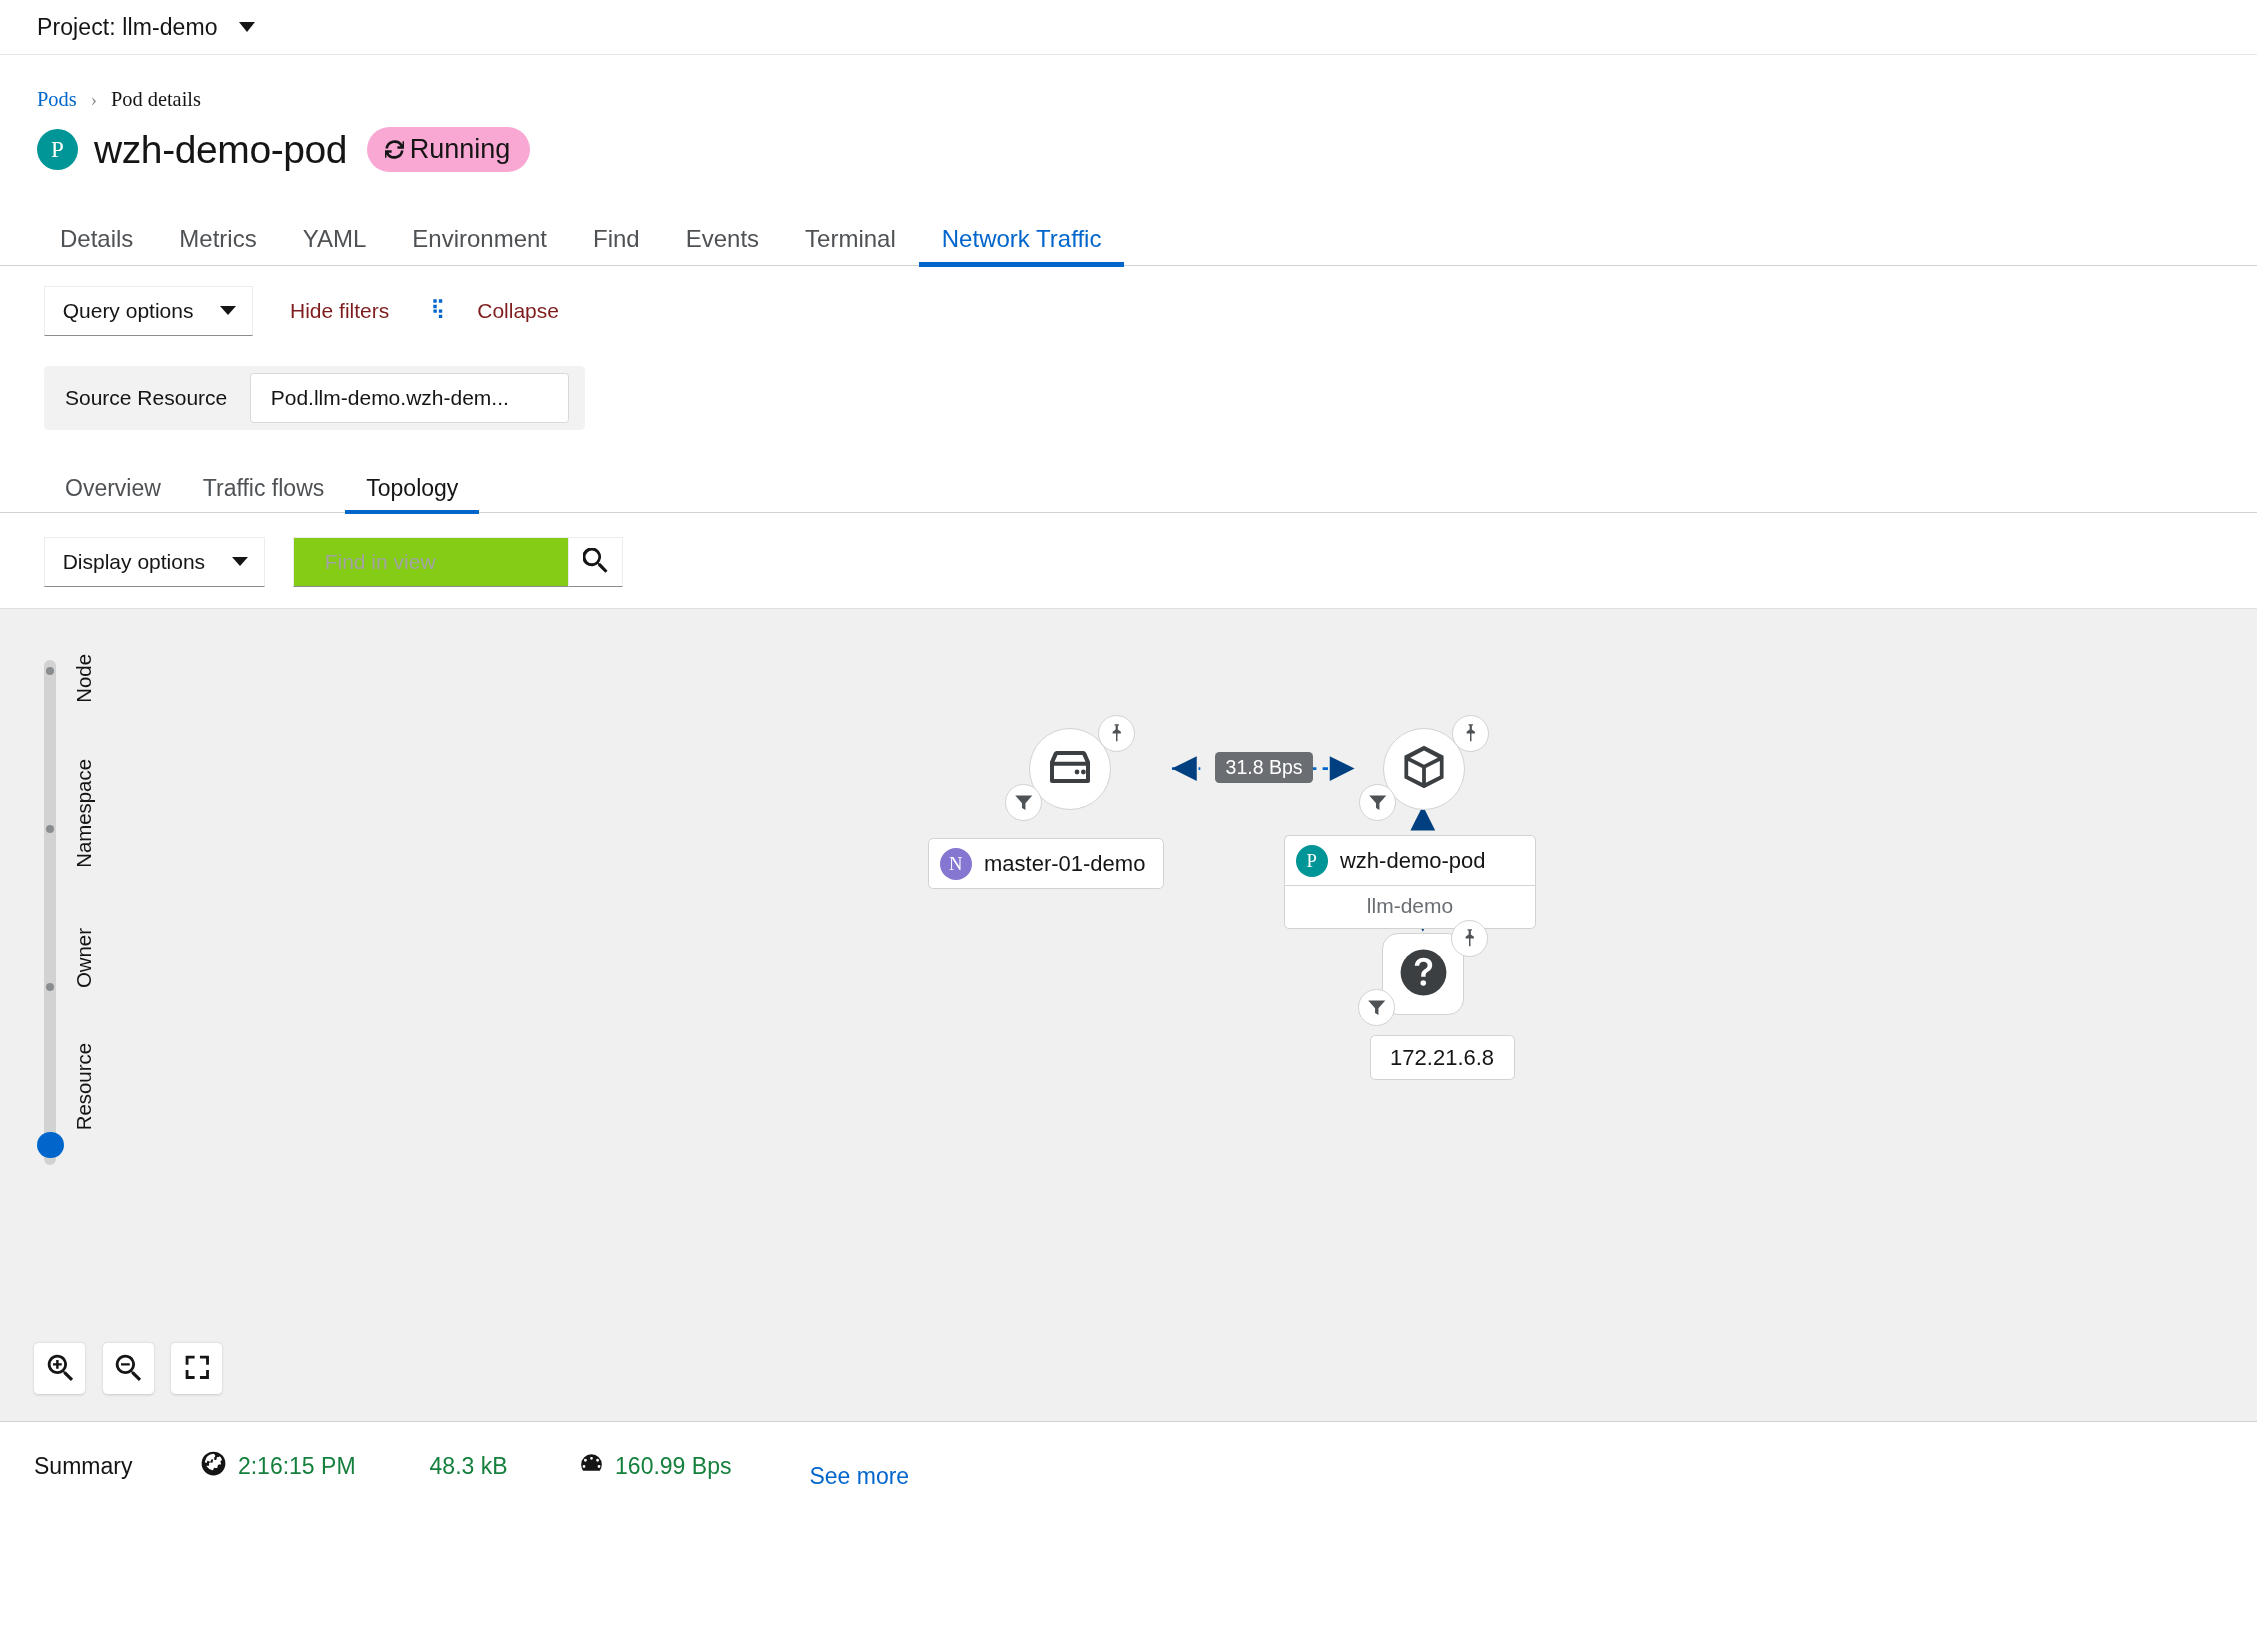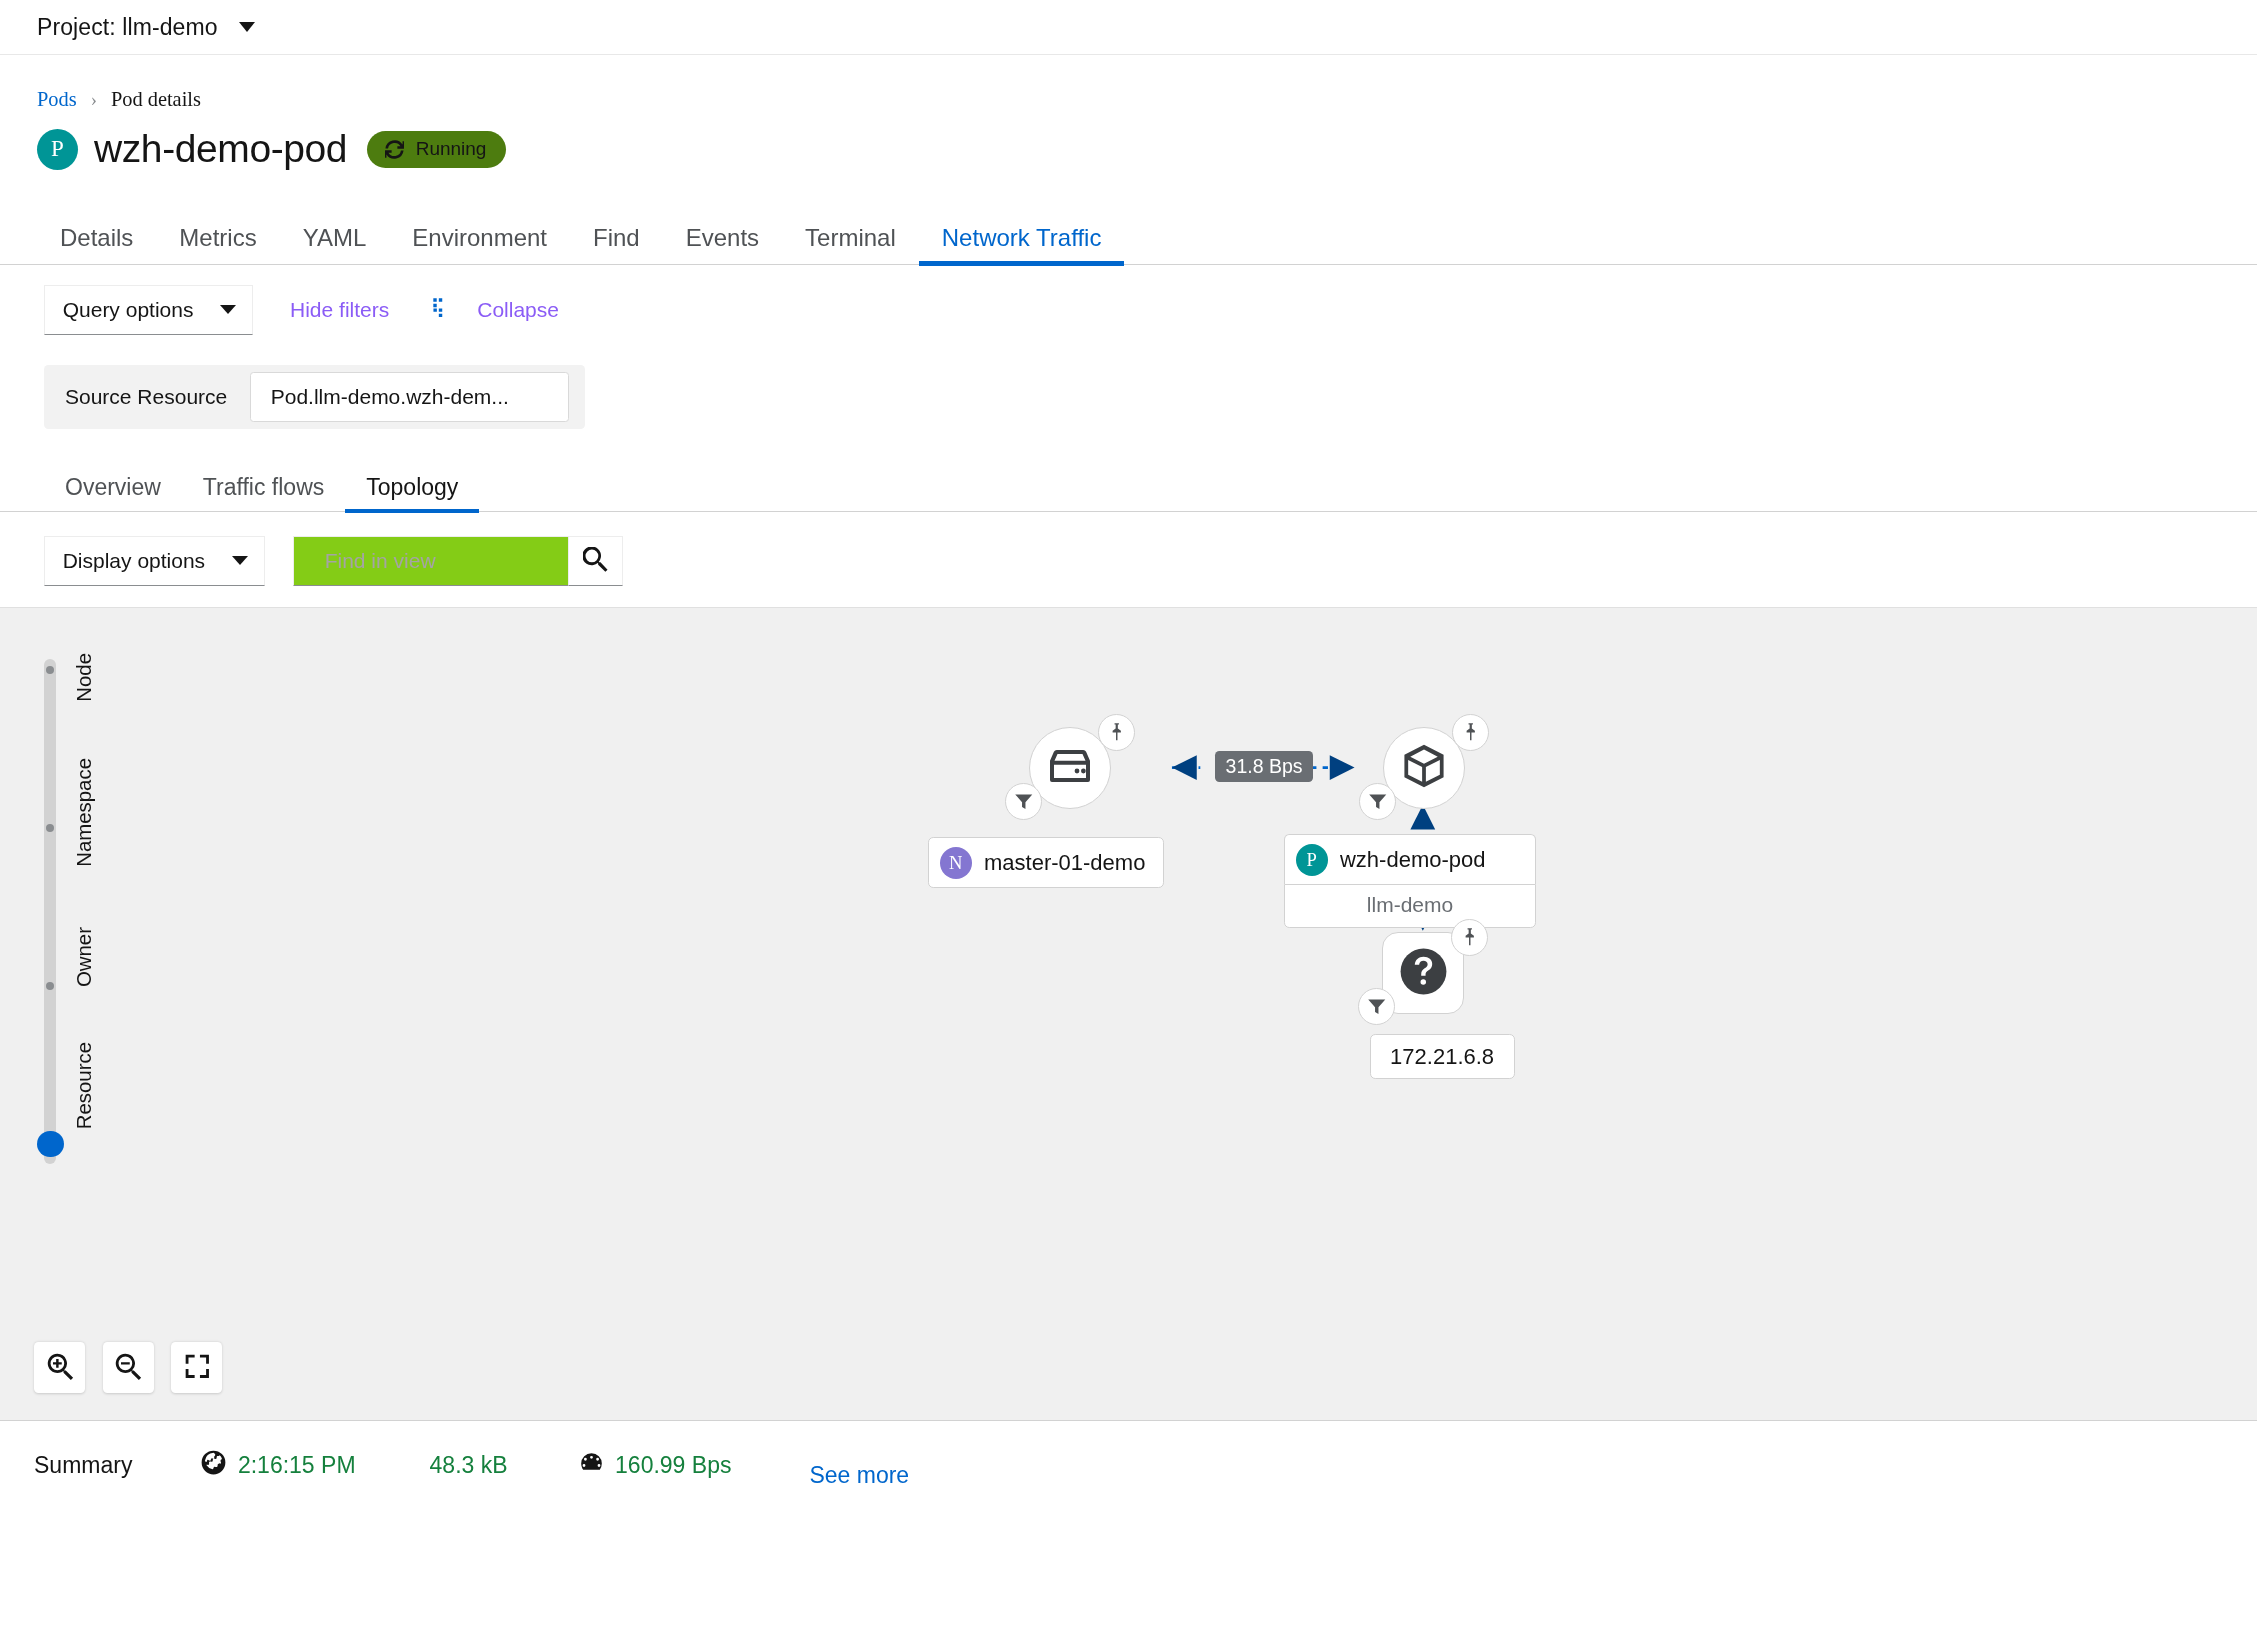--- a/index.html
+++ b/index.html
@@ -68,25 +68,25 @@
   }
   #pod-title {
     font-size: 39px;
     font-weight: 400;
     margin-left: 16px;
     letter-spacing: -0.4px;
   }
   #status-badge {
     margin-left: 19.5px;
     display: flex; align-items: center;
-    gap: 10px;
-    background: #4d7c0f;
+    gap: 4px;
+    background: #f9a8d4;
     border-radius: 26.6px;
     padding: 7px 19.5px 7px 16px;
-    font-size: 19px;
+    font-size: 27px;
   }
   .sync-icon svg { display: block; }
 
   
   #page-tabs {
     display: flex;
     align-items: flex-end;
     padding-left: 37px;
     margin-top: 35px;
     border-bottom: 1.8px solid #d2d2d2;
@@ -132,21 +132,21 @@
     color: #151515;
   }
   .dropdown-btn .dd-caret {
     margin-left: 26.6px;
     width: 0; height: 0;
     border-left: 8px solid transparent;
     border-right: 8px solid transparent;
     border-top: 9.8px solid #151515;
   }
   .link-btn {
-    color: #8b5cf6;
+    color: #7f1d1d;
     font-size: 21px;
     cursor: pointer;
     display: flex;
     align-items: center;
     gap: 9.8px;
   }
   #hide-filters { margin-left: 37px; }
   #collapse-btn { margin-left: 43px; gap: 24px; }
 
   

